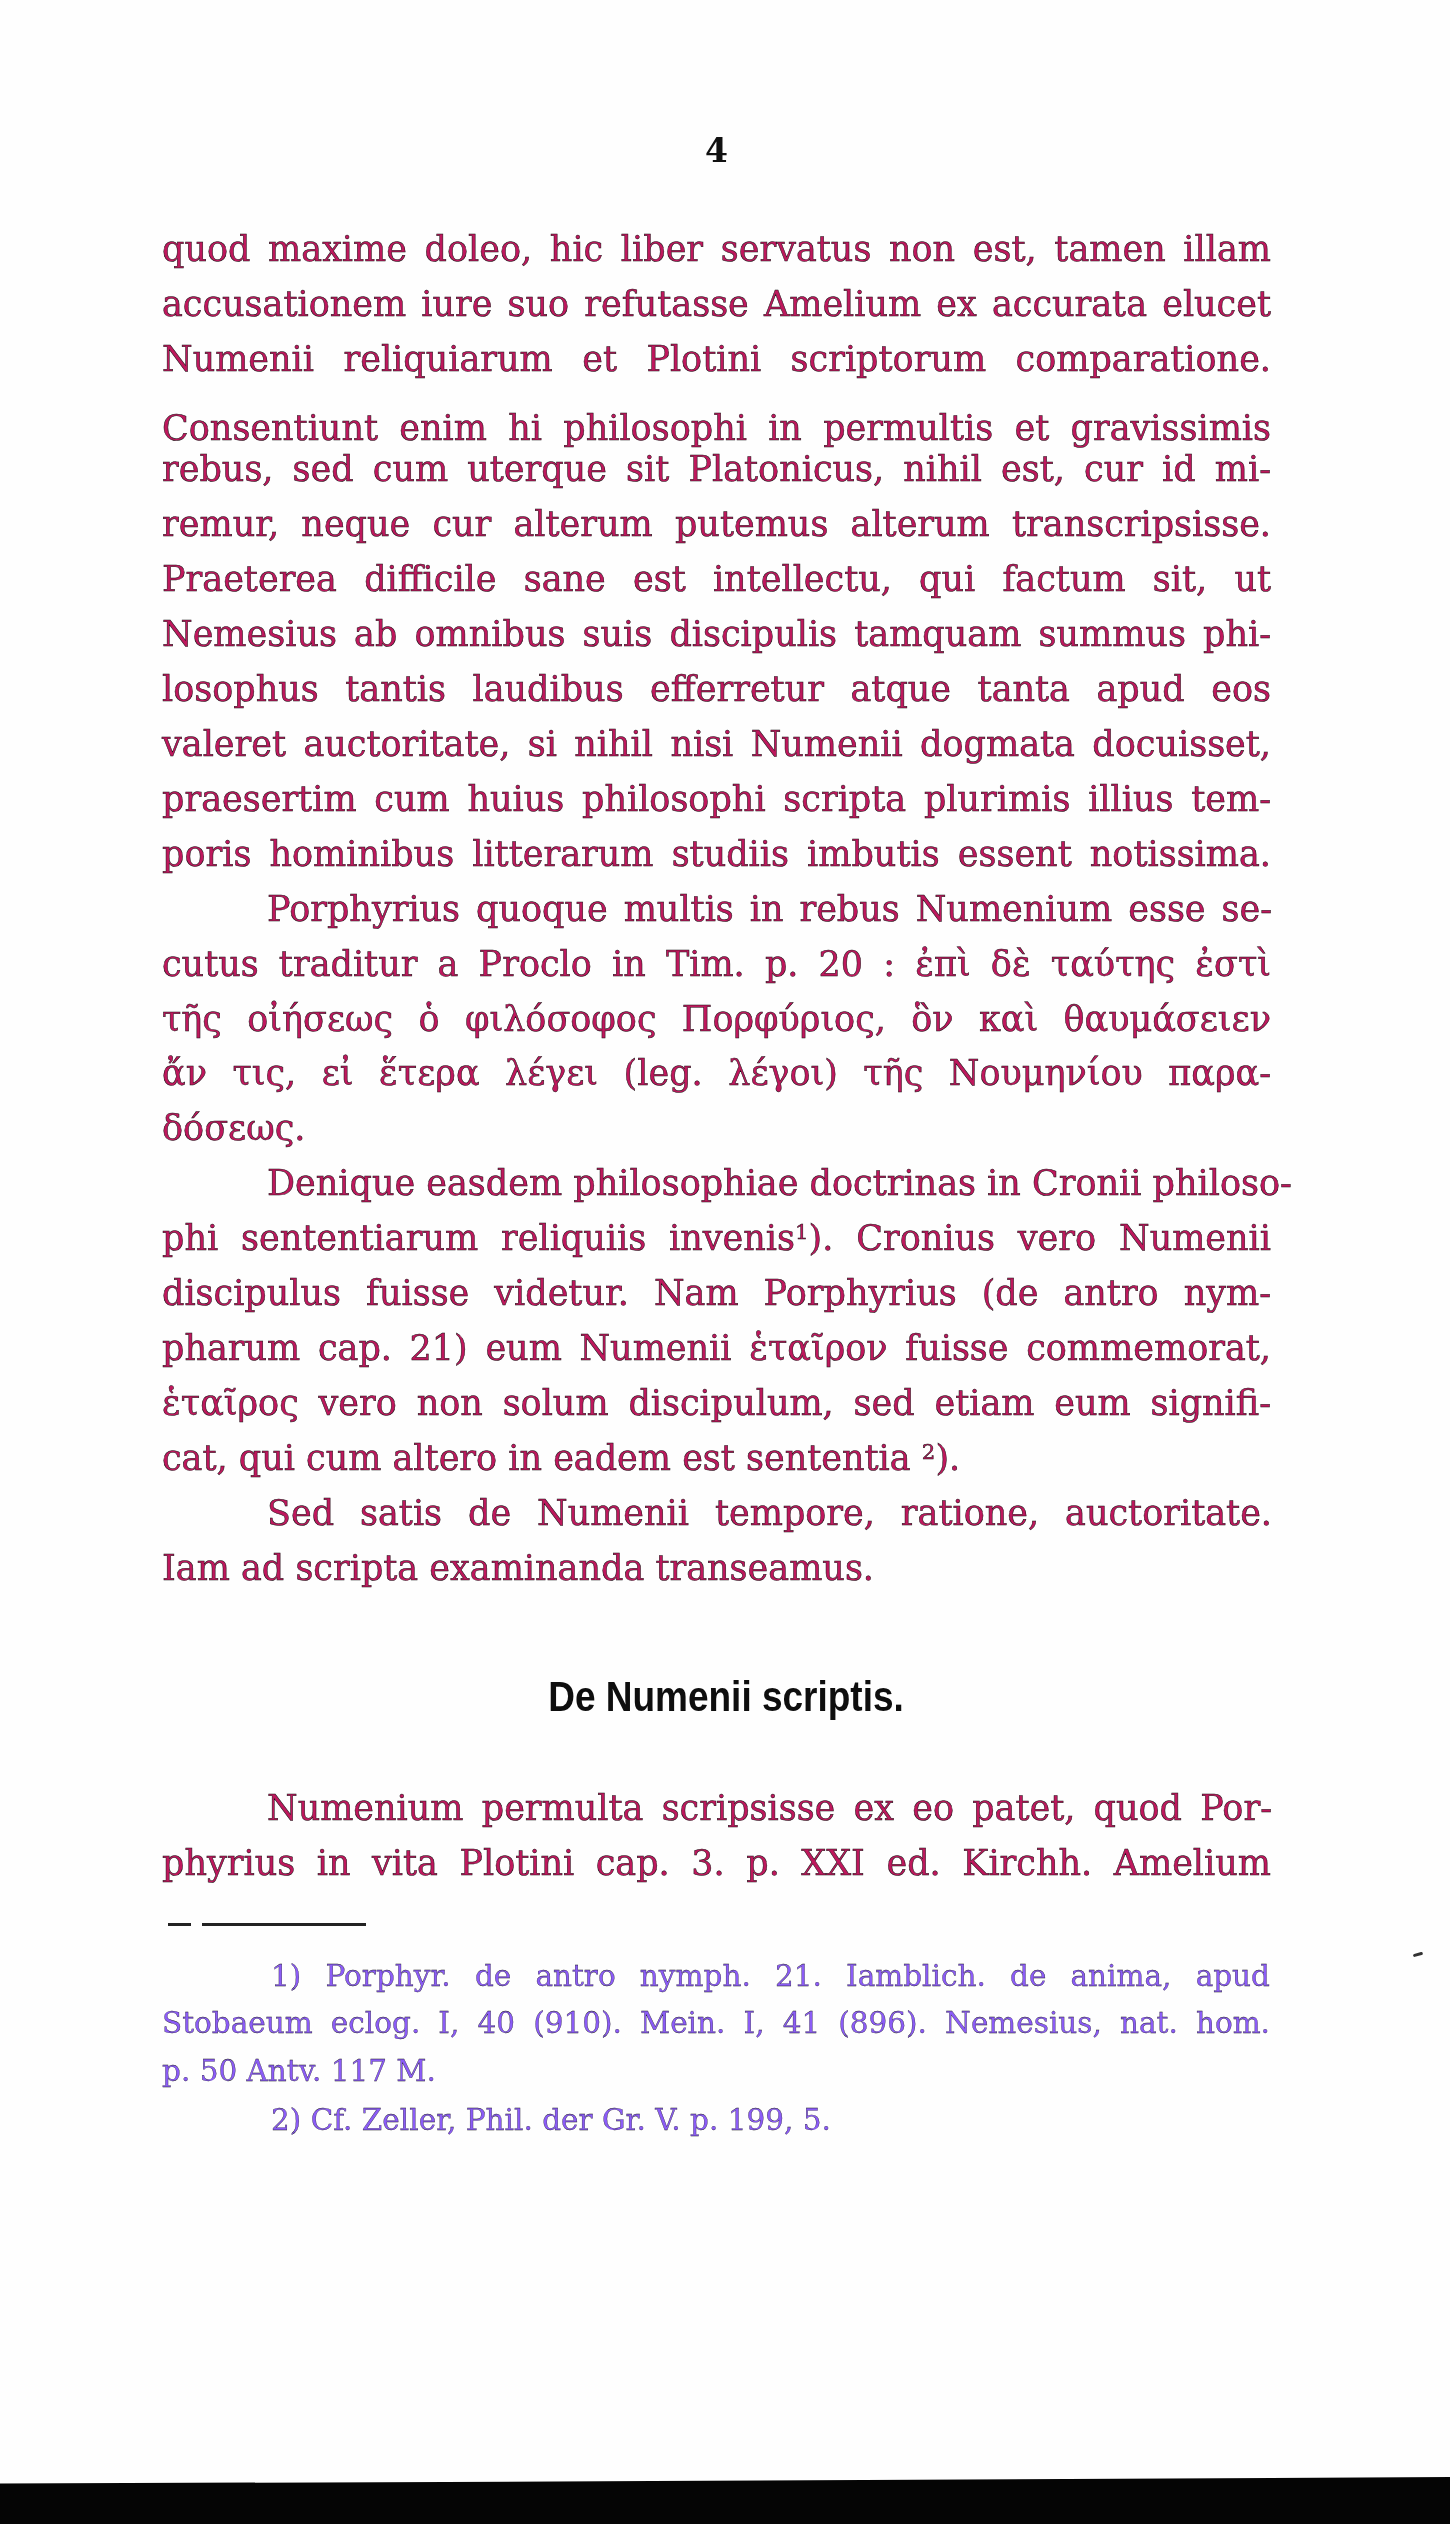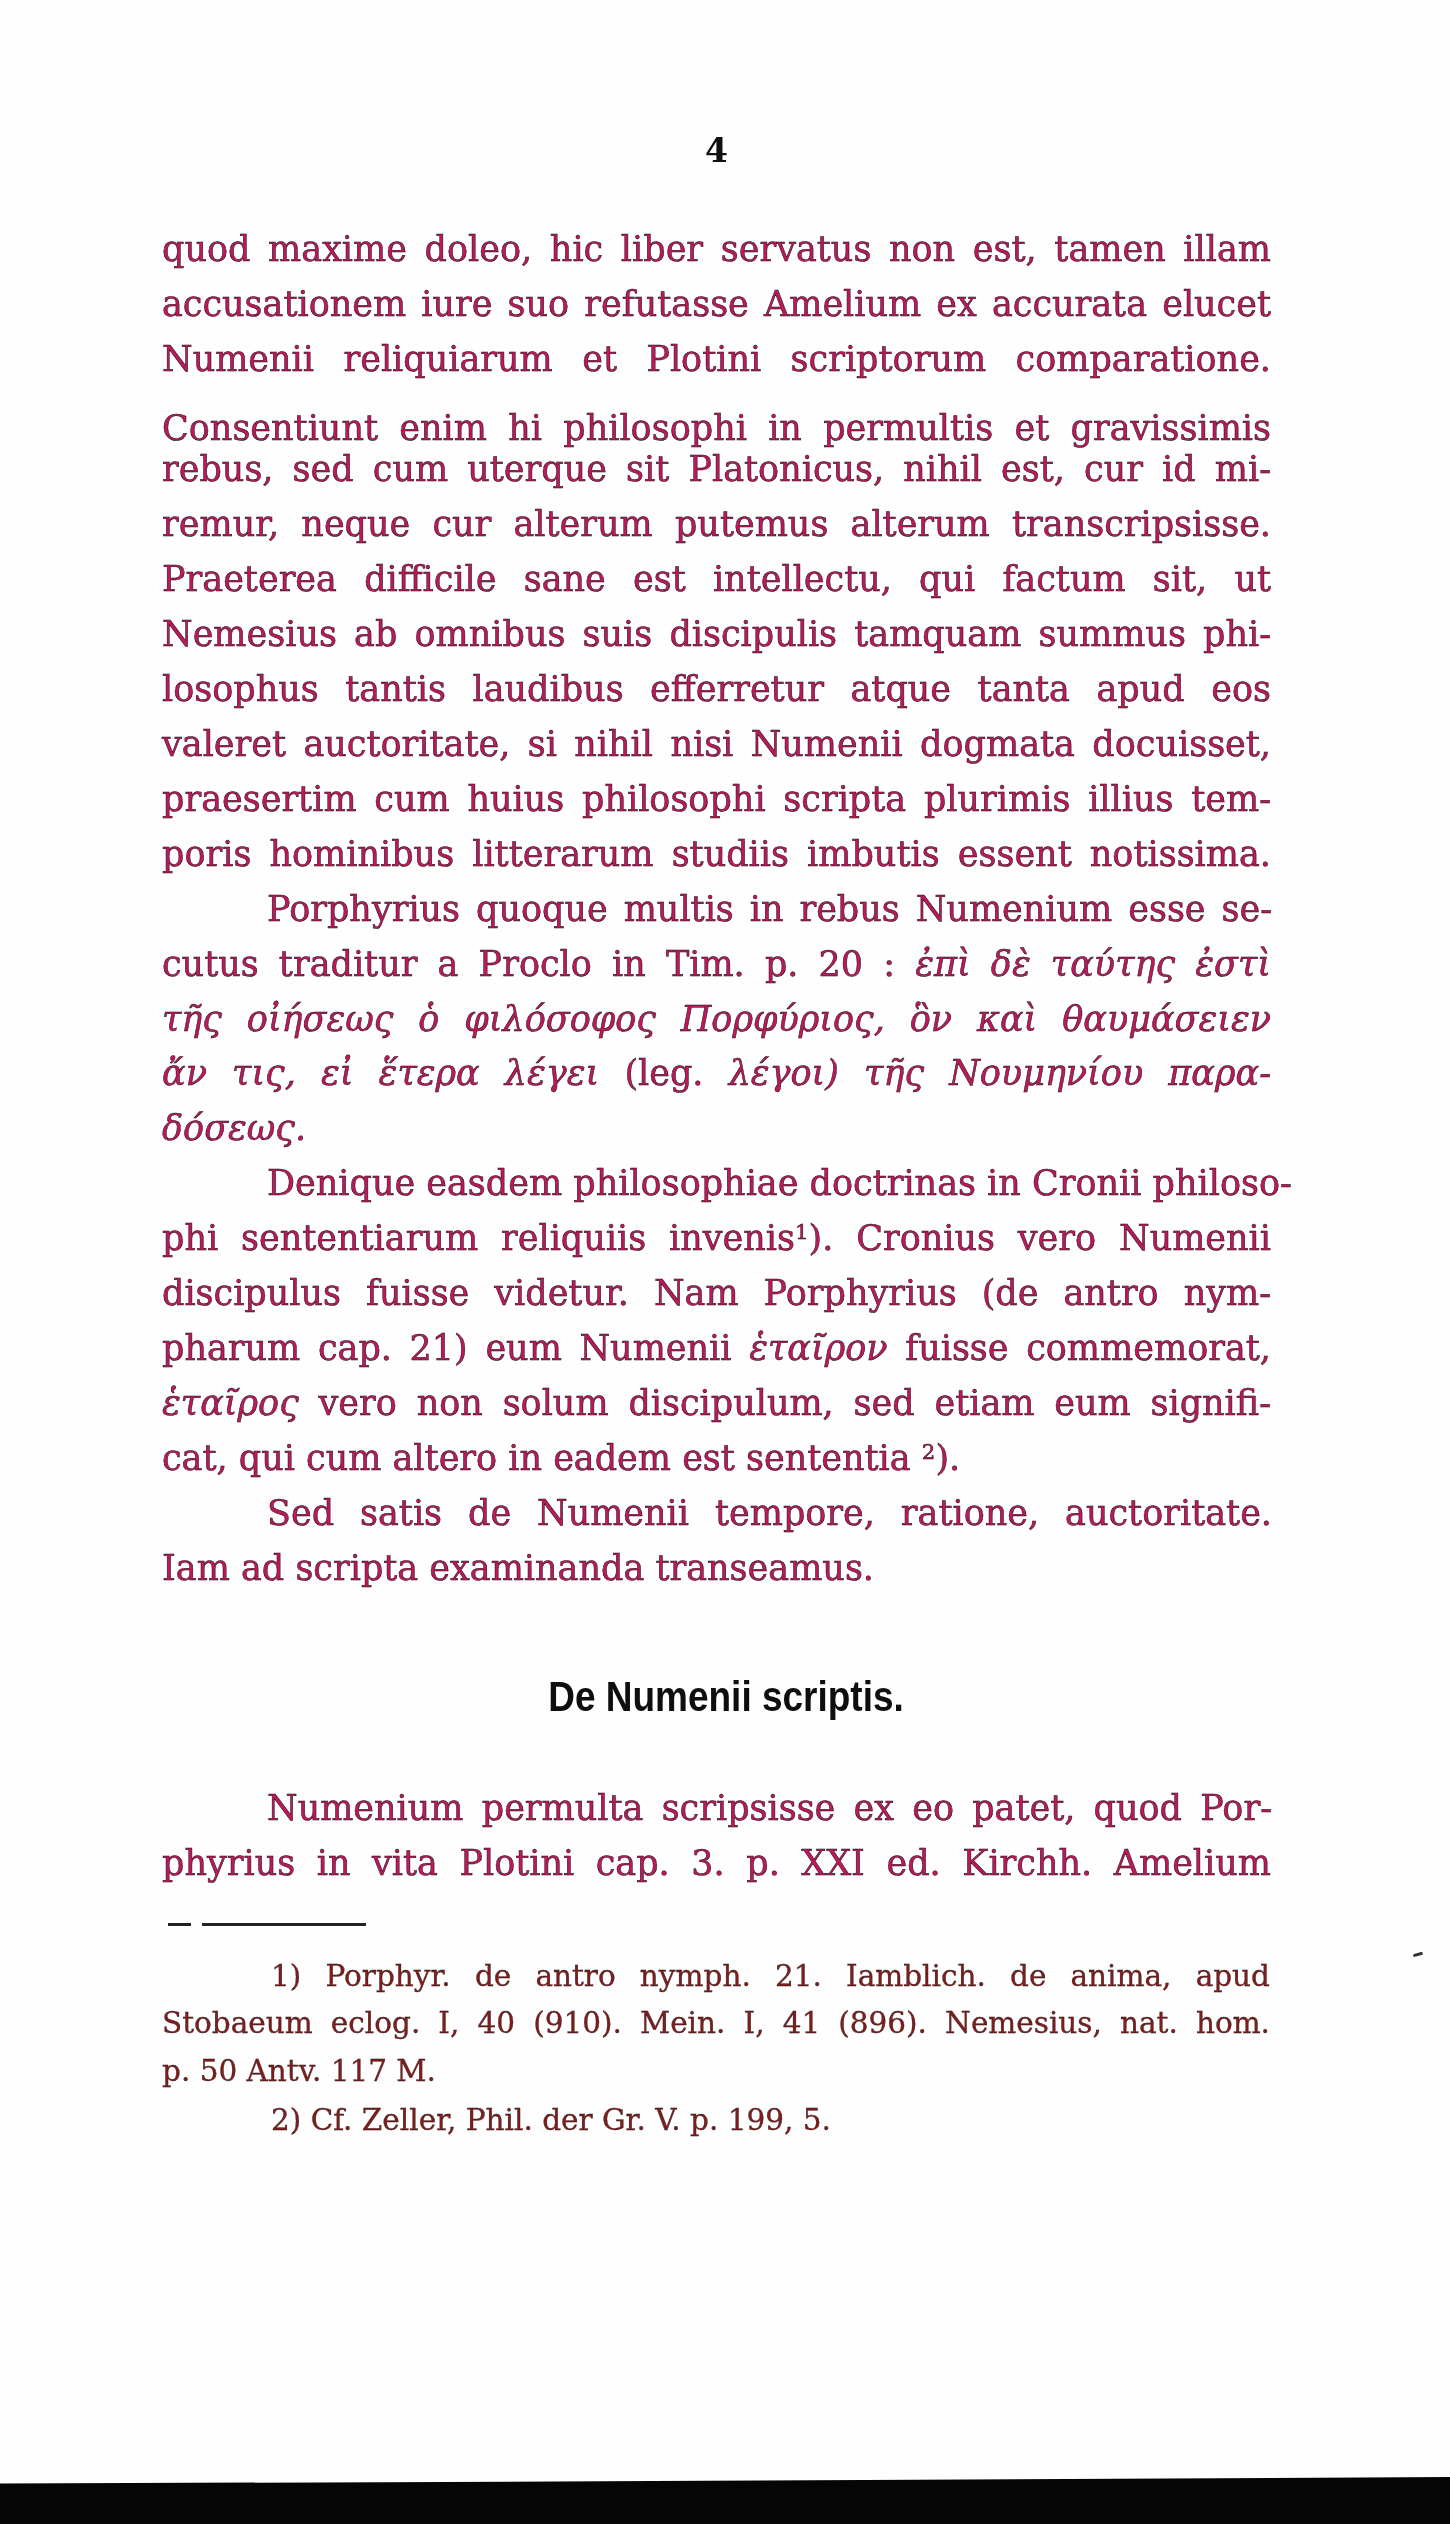--- a/index.html
+++ b/index.html
@@ -10,32 +10,32 @@
     font-family: "DejaVu Serif", serif; font-weight: bold; font-size: 33px; line-height: 41px; color: #111;
   }
   .line {
     position: absolute; left: 162px; width: 1109px; height: 49px;
     font-family: "DejaVu Serif", serif; font-size: 35px; line-height: 49px;
     color: #be185d; white-space: nowrap; text-align: justify; text-align-last: justify;
     -webkit-text-stroke: 0.5px #121212;
   }
   .line.indent { left: 267px; width: 1005px; }
   .line.last { text-align-last: left; }
-  .gr { font-style: italic; }
+  .gr { }
   sup.fn { font-size: 21.3px; vertical-align: 11.5px; line-height: 0; }
   .heading {
     position: absolute; left: 492px; top: 1670px; width: 468px; text-align: center;
     font-family: "Liberation Sans", sans-serif; font-weight: bold; font-size: 43px; line-height: 53px;
     color: #0e0e0e; transform: scaleX(0.86); transform-origin: center;
   }
   .rule { position: absolute; top: 1923px; height: 2.5px; background: #222; }
   .fline {
     position: absolute; left: 162px; width: 1108px; height: 43px;
     font-family: "DejaVu Serif", serif; font-size: 29.5px; line-height: 43px;
-    color: #7f1d1d; white-space: nowrap; text-align: justify; text-align-last: justify;
+    color: #8b5cf6; white-space: nowrap; text-align: justify; text-align-last: justify;
     -webkit-text-stroke: 0.3px #141414;
   }
   .fline.indent { left: 271px; width: 999px; }
   .fline.last { text-align-last: left; }
   .speck { position: absolute; background: #333; border-radius: 2.5px; }
   .bottom-bar {
     position: absolute; left: 0; width: 1451px; bottom: 0; height: 48px; background: #050505;
     clip-path: polygon(0 6.6px, 45% 4.1px, 100% 0, 100% 100%, 0 100%);
   }
 </style>

